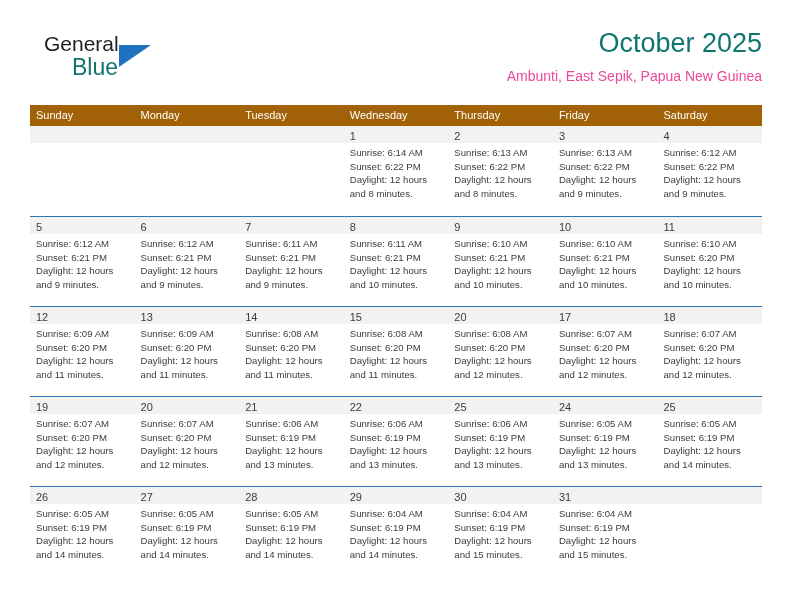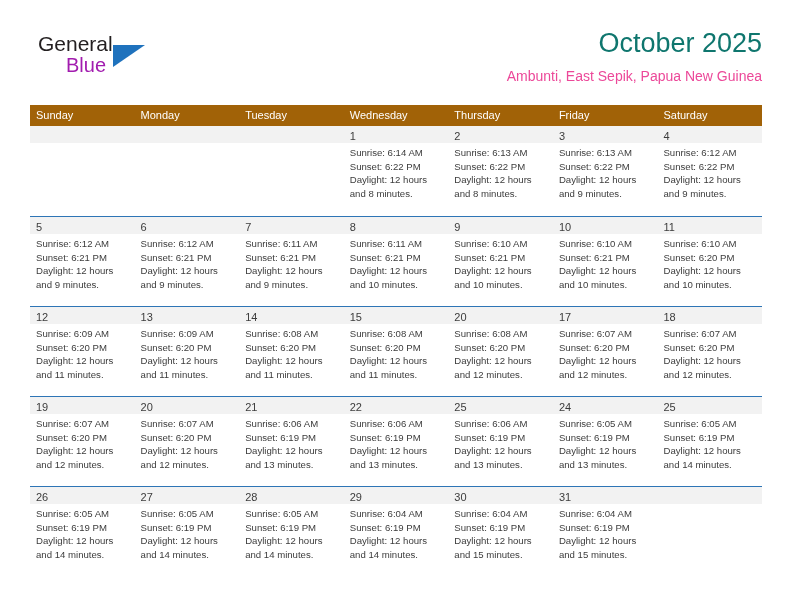--- a/index.html
+++ b/index.html
@@ -24,40 +24,40 @@
   
   .header {
     position: absolute;
     left: 30px;
     top: 26px;
     width: 732px;
     height: 72px;
   }
   .brand {
     position: absolute;
-    left: 8px;
+    left: 14px;
     top: 6px;
     width: 120px;
     height: 52px;
   }
   .brand-general {
     position: absolute;
     left: 0;
     top: 0;
     font-size: 21px;
     letter-spacing: 0px;
     color: #231f20;
     font-family: "Liberation Sans", sans-serif;
   }
   .brand-blue {
     position: absolute;
     left: 28px;
     top: 22px;
-    font-size: 20px;
-    color: #a21caf;
+    font-size: 23px;
+    color: #0f766e;
     font-family: "Liberation Sans", sans-serif;
   }
   .brand-flag {
     position: absolute;
     left: 75px;
     top: 13px;
     width: 0;
     height: 0;
     border-left: 32px solid #1f72bd;
     border-bottom: 22px solid transparent;

